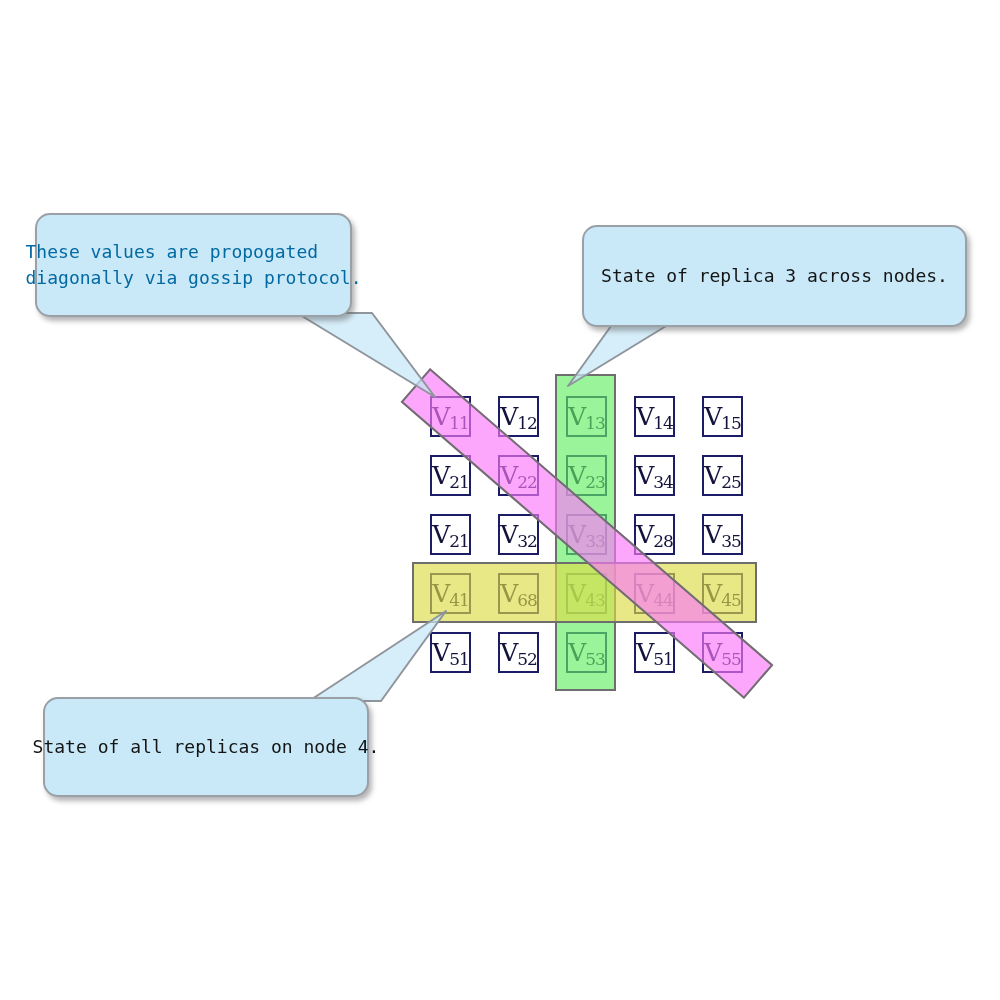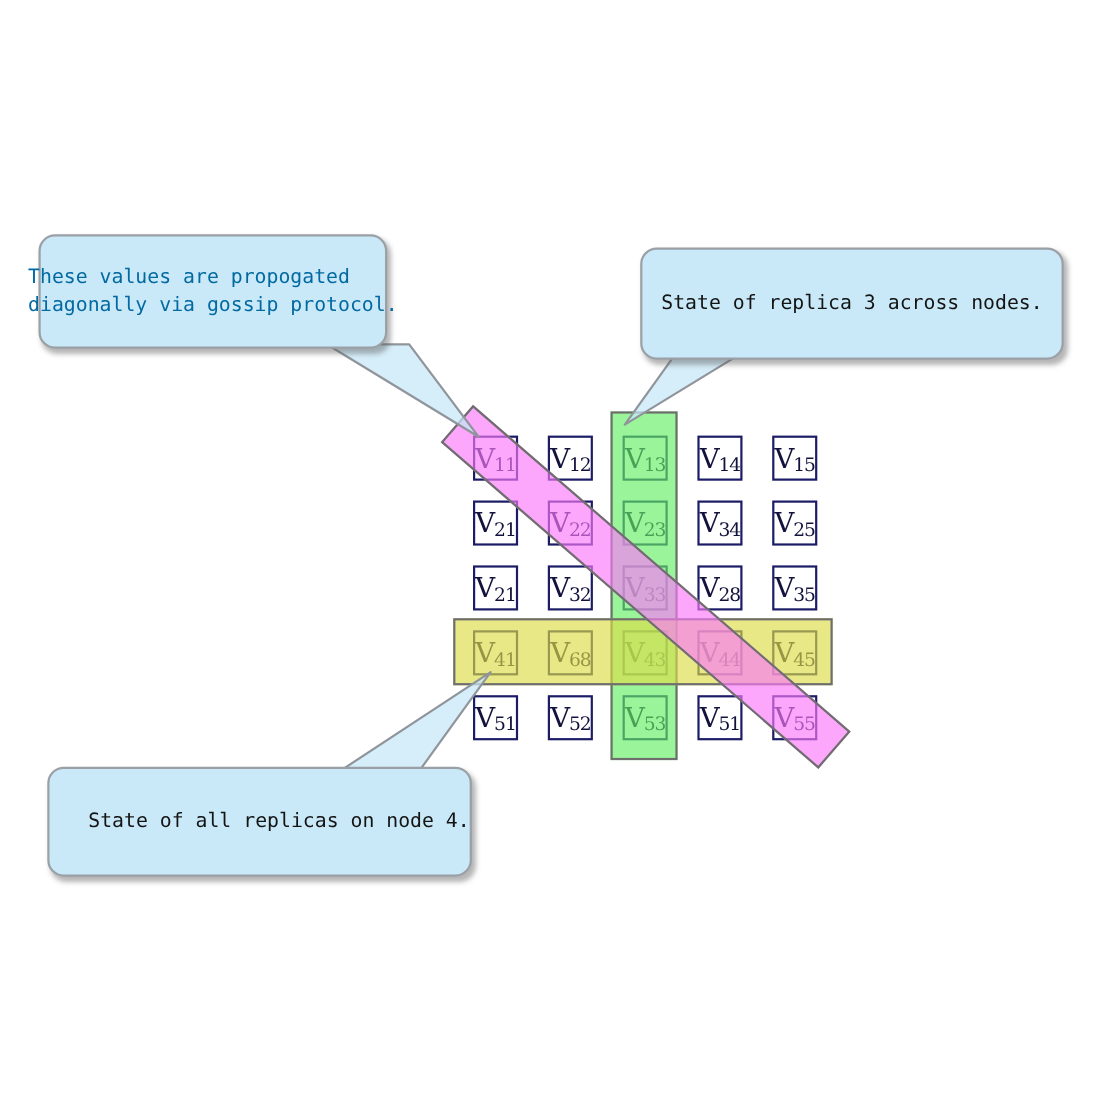--- a/index.html
+++ b/index.html
@@ -132,24 +132,23 @@
     left: 582px;
     top: 203px;
     width: 385px;
     height: 102px;
     color: #141414;
     margin-top: 22px;
   }
   #bubble-node {
     left: 43px;
     top: 697px;
-    width: 386px;
+    width: 326px;
     height: 100px;
     color: #141414;
-    justify-content: flex-end;
   }
 </style>
 </head>
 <body>
 
 <div id="canvas">
 
   <div id="grid">
     <div class="cell">
         <span class="v">V</span>

